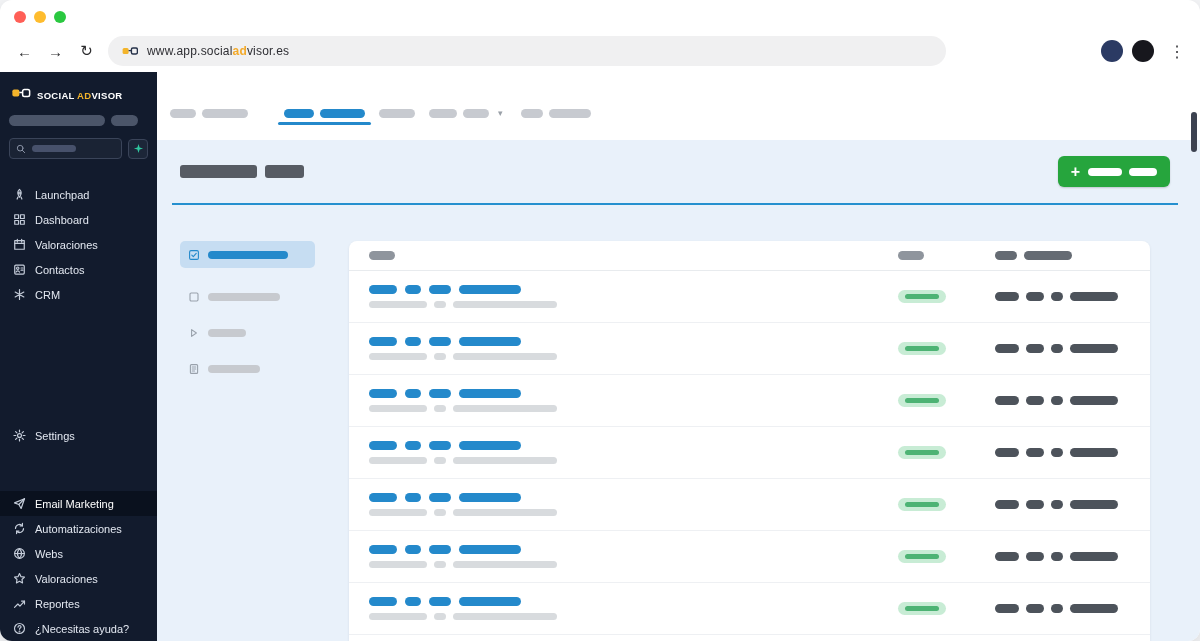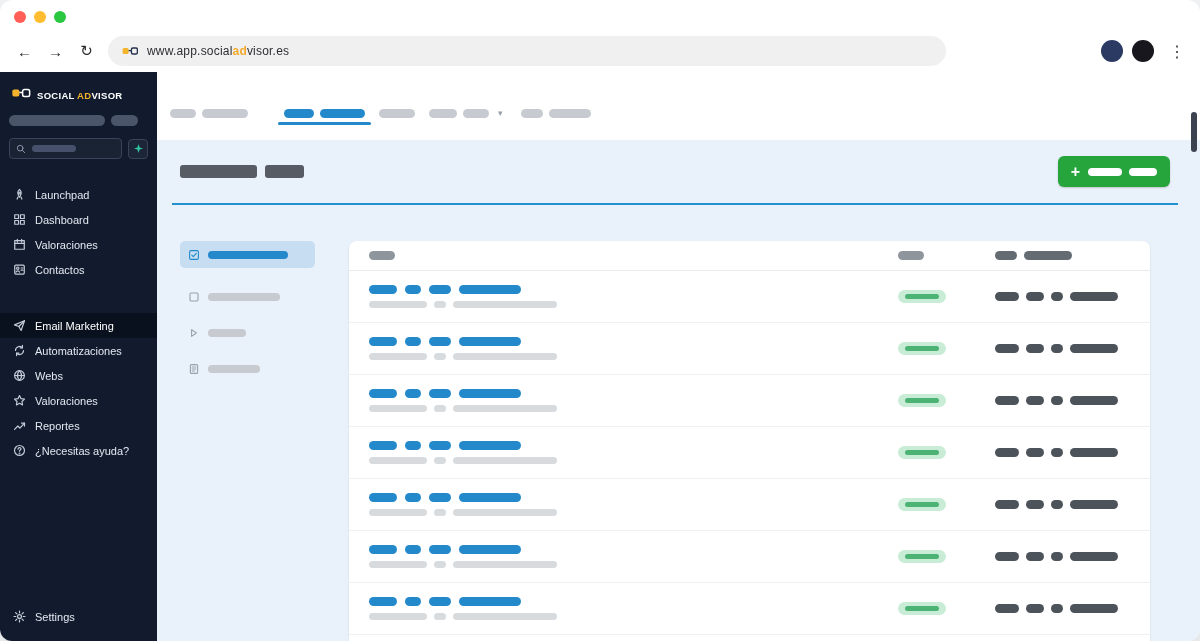--- a/index.html
+++ b/index.html
@@ -200,20 +200,39 @@
           <div class="menu-item">
             <span class="mi-icon">
               <svg viewBox="0 0 12 12">
                 <rect x="1.6" y="1.9" width="8.8" height="8.4" rx="1"></rect>
                 <circle cx="4.4" cy="4.8" r="1.1"></circle>
                 <path d="M2.8 8.4c.5-1.4 2.7-1.4 3.2 0M7.4 4.6h1.8M7.4 6.6h1.8"></path>
               </svg>
             </span>
             <span class="mi-label">Contactos</span>
           </div>
+          <div class="menu-item">
+            <span class="mi-icon">
+              <svg viewBox="0 0 12 12">
+                <path d="M6 1.4v9.2M2 3.7l8 4.6M10 3.7L2 8.3"></path>
+              </svg>
+            </span>
+            <span class="mi-label">CRM</span>
+          </div>
+        </nav>
+      <nav class="menu bottom" id="menu-bottom">
+          <div class="menu-item">
+            <span class="mi-icon">
+              <svg viewBox="0 0 12 12">
+                <circle cx="6" cy="6" r="1.8"></circle>
+                <path d="M6 .9v1.7M6 9.4v1.7M.9 6h1.7M9.4 6h1.7M2.4 2.4l1.2 1.2M8.4 8.4l1.2 1.2M9.6 2.4L8.4 3.6M3.6 8.4L2.4 9.6"></path>
+              </svg>
+            </span>
+            <span class="mi-label">Settings</span>
+          </div>
         </nav>
       <nav class="menu lower" id="menu-lower">
           <div class="menu-item active">
             <span class="mi-icon">
               <svg viewBox="0 0 12 12">
                 <path d="M1.4 5.4l9.2-3.8-3.1 9-2.1-3.7z"></path>
                 <path d="M10.6 1.6L5.4 6.9"></path>
               </svg>
             </span>
             <span class="mi-label">Email Marketing</span>
@@ -255,31 +274,20 @@
           </div>
           <div class="menu-item">
             <span class="mi-icon">
               <svg viewBox="0 0 12 12">
                 <circle cx="6" cy="6" r="4.6"></circle>
                 <path d="M4.6 4.7c.2-1.9 2.8-1.8 2.8-.2 0 1-1.4 1.1-1.4 2.1"></path>
                 <circle cx="6" cy="8.8" r=".3"></circle>
               </svg>
             </span>
             <span class="mi-label">¿Necesitas ayuda?</span>
-          </div>
-        </nav>
-      <nav class="menu bottom" id="menu-bottom">
-          <div class="menu-item">
-            <span class="mi-icon">
-              <svg viewBox="0 0 12 12">
-                <circle cx="6" cy="6" r="1.8"></circle>
-                <path d="M6 .9v1.7M6 9.4v1.7M.9 6h1.7M9.4 6h1.7M2.4 2.4l1.2 1.2M8.4 8.4l1.2 1.2M9.6 2.4L8.4 3.6M3.6 8.4L2.4 9.6"></path>
-              </svg>
-            </span>
-            <span class="mi-label">Settings</span>
           </div>
         </nav>
     </aside>
 
     <main class="main">
       <div class="tabstrip" id="tabstrip">
           <div class="tabgroup" style="margin-right: 36px;">
             <span class="bar" style="width: 26px;"></span>
             <span class="bar" style="width: 46px;"></span>
           </div>

